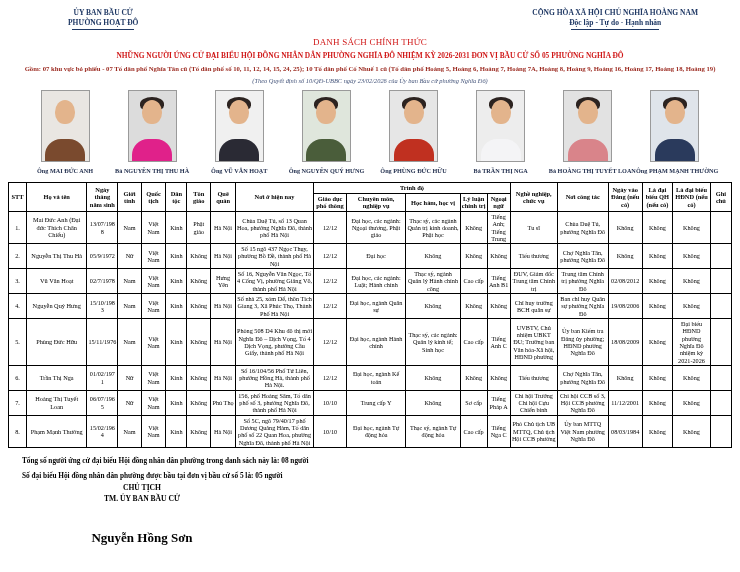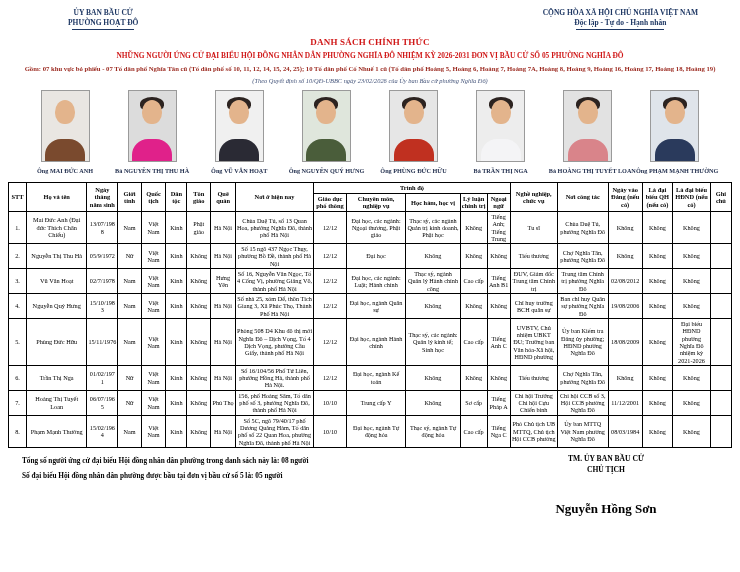--- a/index.html
+++ b/index.html
@@ -6,61 +6,61 @@
   body{width:740px;height:572px;font-family:"Liberation Serif","DejaVu Serif",serif;color:#000;overflow:hidden;}
   .page{width:740px;height:572px;position:relative;box-sizing:border-box;padding-top:8px;}
 
   
   .hdr-row{display:flex;justify-content:space-between;padding:0 42px 0 68px;}
   .hdr-block{text-align:center;font-weight:bold;font-size:7.5px;line-height:1.35;color:#1F3864;}
   .rule{height:0;border-top:1px solid #1F3864;width:62px;margin:1px auto 0;}
 
   
   .titles{text-align:center;margin-top:7px;}
-  .t1{color:#D01818;font-weight:bold;font-size:9px;letter-spacing:.2px;}
+  .t1{color:#D01818;font-weight:normal;font-size:9px;letter-spacing:.2px;}
   .t2{color:#D01818;font-weight:bold;font-size:7.4px;margin-top:4px;}
   .t3{color:#9C2B21;font-weight:bold;font-size:6.7px;margin-top:5px;padding:0 14px;}
   .t4{color:#44547A;font-style:italic;font-size:6.4px;margin-top:5px;}
 
   
   .photos{display:flex;justify-content:space-between;padding:0 26px;margin-top:6px;}
   .photo-card{width:78px;text-align:center;}
   .photo{width:47px;height:70px;margin:0 auto;border:1px solid #9a9a9a;position:relative;overflow:hidden;}
   .head{position:absolute;left:50%;top:9px;transform:translateX(-50%);width:20px;height:24px;border-radius:50% 50% 46% 46%;background:#e3b48c;}
   .torso{position:absolute;left:50%;bottom:-4px;transform:translateX(-50%);width:40px;height:26px;border-radius:16px 16px 0 0;}
   .hair{position:absolute;left:50%;top:6px;transform:translateX(-50%);width:24px;height:14px;border-radius:50% 50% 40% 40%;background:#2c2320;}
   .caption{font-weight:bold;font-size:6.2px;color:#23304f;margin-top:5px;white-space:nowrap;}
 
   
   table{border-collapse:collapse;table-layout:fixed;width:724px;margin:8px auto 0;}
   th,td{border:1px solid #000;font-size:6.2px;line-height:1.18;padding:1px 1px;text-align:center;vertical-align:middle;word-wrap:break-word;}
   thead th{font-weight:bold;font-size:6.4px;}
   tbody td.name{font-size:6.3px;}
 
   
-  .footer{display:flex;margin-top:6px;padding:0 14px 0 22px;}
+  .footer{display:flex;margin-top:6px;padding:0 14px 0 22px;flex-direction:column;}
   .f-left{flex:1;font-weight:bold;font-size:7.3px;line-height:2.0;}
   .f-sign{width:240px;text-align:center;}
   .s1{font-weight:bold;font-size:7.6px;line-height:1.4;}
   .s2{font-style:italic;font-size:7px;margin-top:10px;}
   .s3{font-weight:bold;font-size:13px;margin-top:26px;}
 </style>
 </head>
 <body>
 
 <div class="page">
 
   <div class="hdr-row">
     <div class="hdr-block">
       <div>ỦY BAN BẦU CỬ</div>
       <div>PHƯỜNG HOẠT ĐÔ</div>
       <div class="rule"></div>
     </div>
     <div class="hdr-block">
-      <div>CỘNG HÒA XÃ HỘI CHỦ NGHĨA VIỆT NAM</div>
+      <div>CỘNG HÒA XÃ HỘI CHỦ NGHĨA HOÀNG NAM</div>
       <div>Độc lập - Tự do - Hạnh nhân</div>
       <div class="rule" style="width:88px;"></div>
     </div>
   </div>
 
   <div class="titles">
     <div class="t1">DANH SÁCH CHÍNH THỨC</div>
     <div class="t2">NHỮNG NGƯỜI ỨNG CỬ ĐẠI BIỂU HỘI ĐỒNG NHÂN DÂN PHƯỜNG NGHĨA ĐÔ NHIỆM KỲ 2026-2031 ĐƠN VỊ BẦU CỬ SỐ 05 PHƯỜNG NGHĨA ĐÔ</div>
     <div class="t3">Gồm: 07 khu vực bỏ phiếu - 07 Tổ dân phố Nghĩa Tân cũ (Tổ dân phố số 10, 11, 12, 14, 15, 24, 25); 10 Tổ dân phố Cổ Nhuế 1 cũ (Tổ dân phố Hoàng 5, Hoàng 6, Hoàng 7, Hoàng 7A, Hoàng 8, Hoàng 9, Hoàng 16, Hoàng 17, Hoàng 18, Hoàng 19)</div>
     <div class="t4">(Theo Quyết định số 10/QĐ-UBBC ngày 23/02/2026 của Ủy ban Bầu cử phường Nghĩa Đô)</div>
@@ -361,19 +361,19 @@
         </tr>
       </tbody>
   </table>
 
   <div class="footer">
     <div class="f-left">
       <div>Tổng số người ứng cử đại biểu Hội đồng nhân dân phường trong danh sách này là: 08 người</div>
       <div>Số đại biểu Hội đồng nhân dân phường được bầu tại đơn vị bầu cử số 5 là: 05 người</div>
     </div>
     <div class="f-sign">
+      <div class="s1">CHỦ TỊCH</div>
       <div class="s1">TM. ỦY BAN BẦU CỬ</div>
-      <div class="s1">CHỦ TỊCH</div>
       <div class="s3">Nguyễn Hồng Sơn</div>
     </div>
   </div>
 
 </div>
 
 </body></html>

